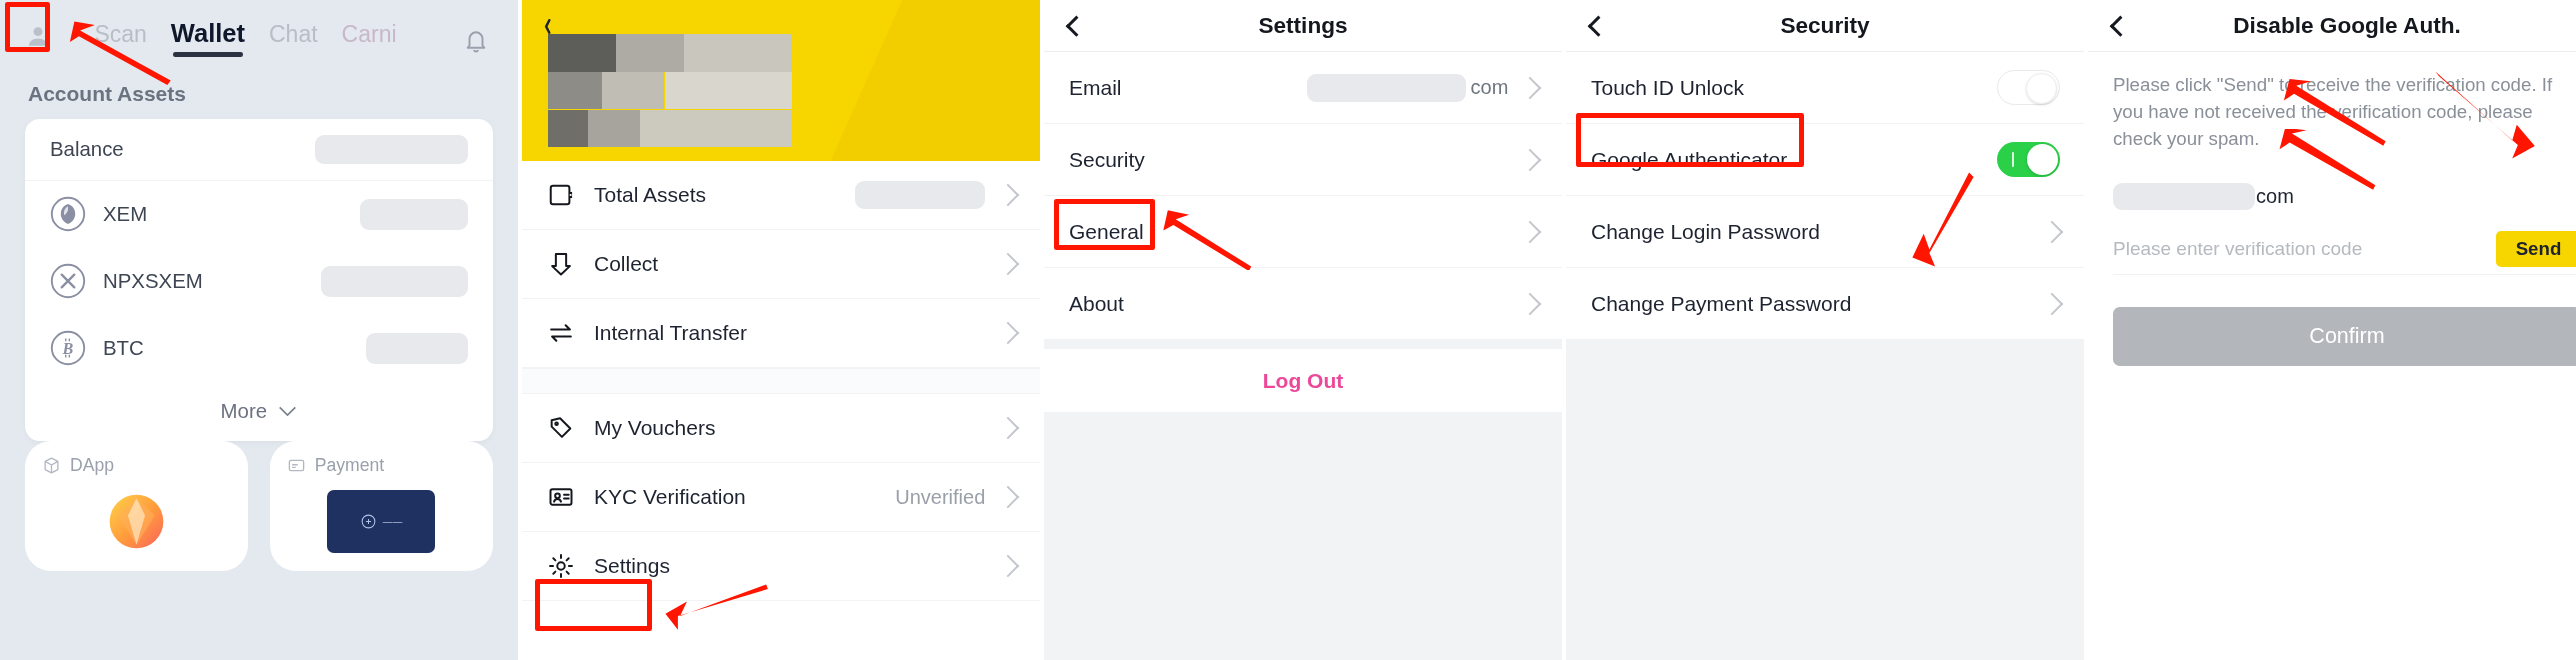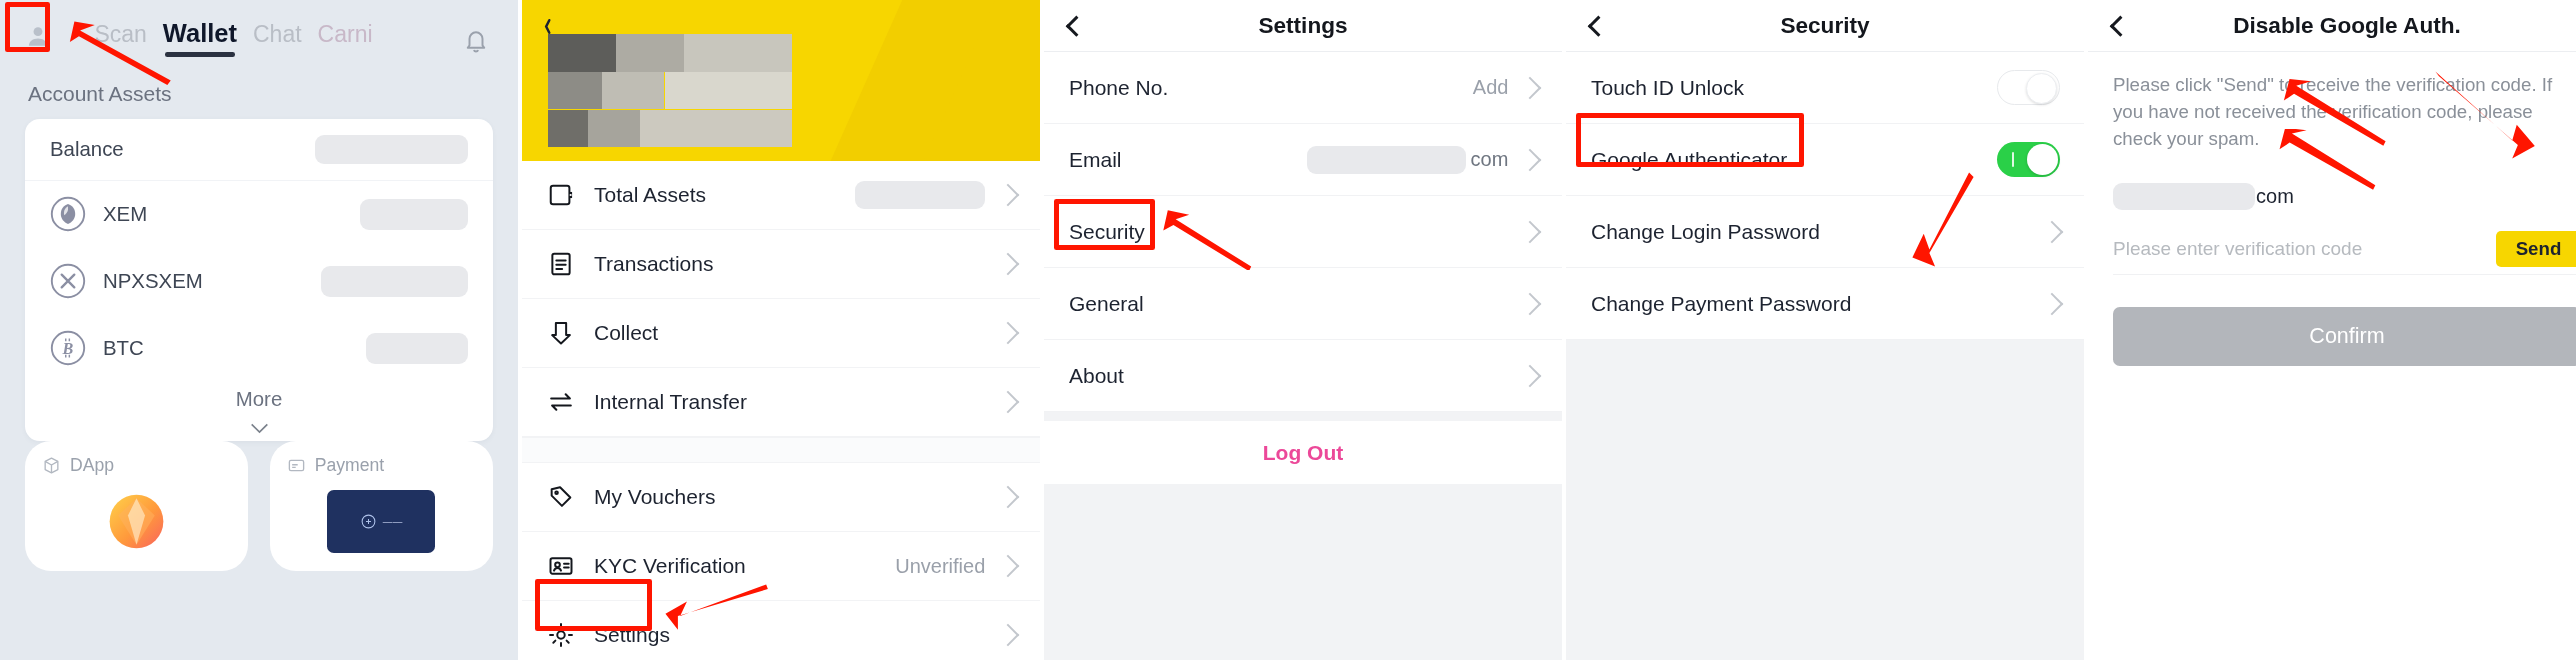--- a/index.html
+++ b/index.html
@@ -18,48 +18,48 @@
   
   .p1 { width: 518px; background: #e4e9ef; flex: 0 0 auto; }
   .p1-topbar {
     height: 72px; display: flex; align-items: center;
     padding-left: 20.4px; gap: 0px;
   }
   .avatar-box {
     width: 36px; height: 36px; display: flex; align-items: center; justify-content: center;
   }
   .avatar-ico { width: 26px; height: 26px; }
-  .tabs { display: flex; align-items: flex-end; gap: 16px; margin-left: 38px; }
+  .tabs { display: flex; align-items: flex-end; gap: 24px; margin-left: 38px; }
   .tab { font-size: 23px; color: #b9bec6; padding-bottom: 5.7px; position: relative; white-space: nowrap; }
   .tab.active { color: #0f172a; font-weight: 700; font-size: 25.5px; }
   .tab.active::after {
     content: ""; position: absolute; left: 2.3px; right: 2.3px; bottom: -3.4px;
     height: 4.5px; background: #2b3241; border-radius: 2.3px;
   }
   .tab.cut { color: #c8b8c8; }
   .bell { position: absolute; right: 29px; top: 27px; width: 26px; height: 28px; }
 
-  .p1-section-title { font-size: 21px; color: #6b7280; font-weight: 400; padding: 10.2px 0 12.5px 28px; }
+  .p1-section-title { font-size: 21px; color: #6b7280; font-weight: 700; padding: 10.2px 0 12.5px 28px; }
 
   .card {
     background: #ffffff; border-radius: 14.7px; margin: 0 25px;
     box-shadow: 0 1.1px 5.7px rgba(60,70,90,.05);
   }
   .bal-row { height: 62px; display: flex; align-items: center; padding: 0 25px;
              border-bottom: 1.1px solid #f1f3f6; }
   .bal-label { font-size: 20.4px; color: #3e4654; }
   .blur { background: #e8e9ec; border-radius: 9px; }
   .bal-blur { width: 153px; height: 29px; margin-left: auto; }
 
   .coin-row { height: 67px; display: flex; align-items: center; padding: 0 25px; }
   .coin-ico { width: 36px; height: 36px; flex: 0 0 auto; }
   .coin-name { font-size: 20.4px; color: #3e4654; margin-left: 17px; }
   .coin-blur { height: 31px; margin-left: auto; }
 
-  .more-row { height: 59px; display: flex; align-items: center; justify-content: center; gap: 11.3px; flex-direction: column; }
+  .more-row { height: 59px; display: flex; align-items: center; justify-content: center; gap: 11.3px; }
   .more-label { font-size: 20.4px; color: #6b7280; }
 
   .p1-items-title { font-size: 21px; color: #44505e; font-weight: 700; padding: 35px 0 14.7px 27px; }
   .tiles { display: flex; gap: 21.5px; padding: 0 25px; }
   .tile { flex: 1; background: #fff; border-radius: 26px; overflow: hidden; height: 130px; }
   .tile-head { display: flex; align-items: center; gap: 9px; padding: 14.7px 0 11.3px 17px; }
   .tile-head-label { font-size: 17.6px; color: #9aa1ac; }
   .tile-body { display: flex; align-items: center; justify-content: center; height: 68px; }
   .gem { width: 61px; height: 61px; }
   .paycard {
@@ -324,28 +324,20 @@
         <svg class="menu-ico" viewBox="0 0 24 24" fill="none" stroke="#14171d" stroke-width="1.7">
           <rect x="3.2" y="4" width="16" height="16" rx="2"></rect>
           <path d="M19.2 9.4h2.3v5.2h-2.3z" fill="#14171d" stroke="none"></path>
           <circle cx="20.3" cy="12" r=".95" fill="#fff" stroke="none"></circle>
         </svg>
         <span class="menu-label">Total Assets</span>
         <span class="blur menu-blur"></span>
         <span class="chev-r"></span>
       </div>
 
-      <div class="menu-row">
-        <svg class="menu-ico" viewBox="0 0 24 24" fill="none" stroke="#14171d" stroke-width="1.7">
-          <rect x="4.6" y="3.2" width="14.8" height="17.6" rx="1.6"></rect>
-          <path d="M8 9h8M8 12.6h8M8 16.2h5" stroke-linecap="round"></path>
-        </svg>
-        <span class="menu-label">Transactions</span>
-        <span class="chev-r" style="margin-left:auto"></span>
-      </div>
 
       <div class="menu-row">
         <svg class="menu-ico" viewBox="0 0 24 24" fill="none" stroke="#14171d" stroke-width="1.7">
           <path d="M7.6 3.4h8.8v10.4h3.2L12 21l-7.6-7.2h3.2z" stroke-linejoin="round"></path>
         </svg>
         <span class="menu-label">Collect</span>
         <span class="chev-r" style="margin-left:auto"></span>
       </div>
 
       <div class="menu-row">
@@ -396,25 +388,20 @@
   </div>
 
   <div class="panel-sep"></div>
 
   <div class="panel p3 p3-col">
     <div class="nav">
       <span class="nav-back"></span>
       <span class="nav-title">Settings</span>
     </div>
 
-    <div class="srow">
-      <span class="srow-label">Phone No.</span>
-      <span class="srow-value">Add</span>
-      <span class="chev-r"></span>
-    </div>
 
     <div class="srow">
       <span class="srow-label">Email</span>
       <span class="blur srow-blur"></span>
       <span class="srow-suffix">com</span>
       <span class="chev-r"></span>
     </div>
 
     <div class="srow">
       <span class="srow-label">Security</span>

